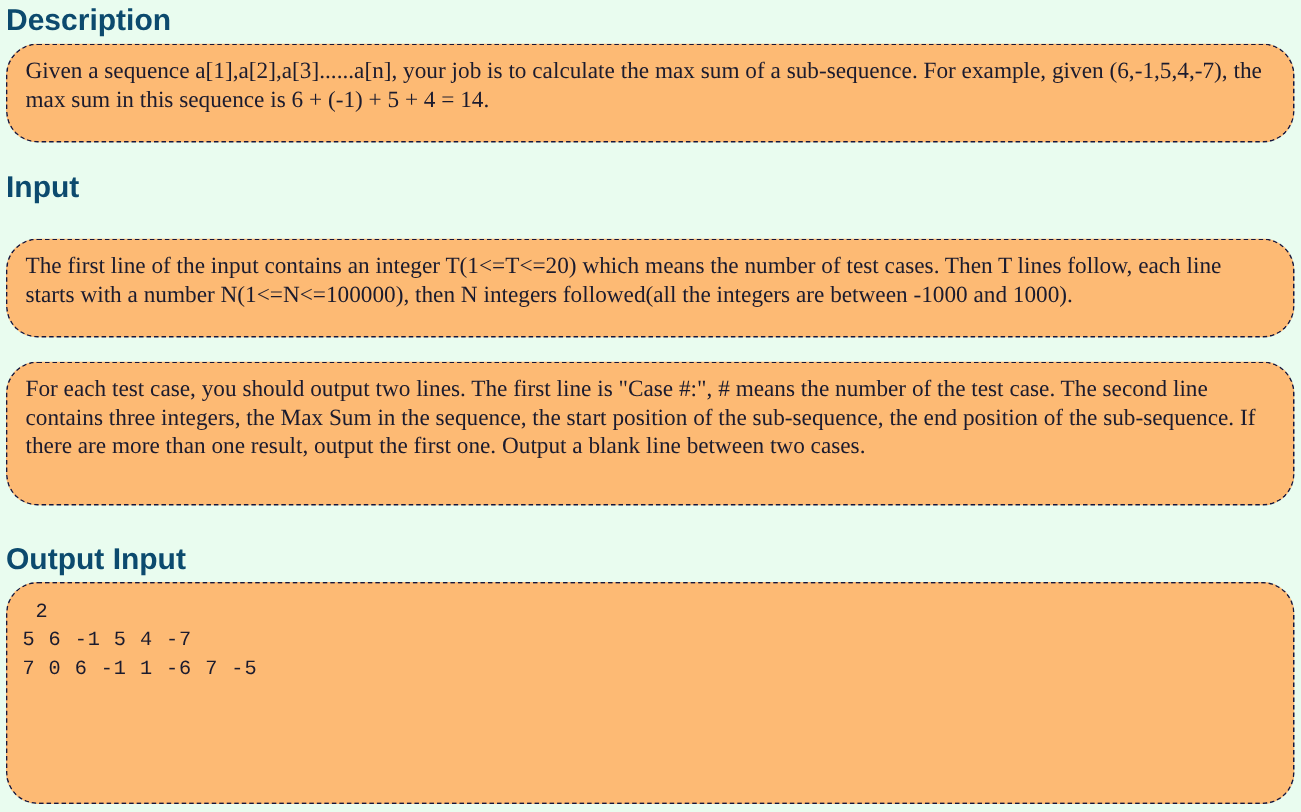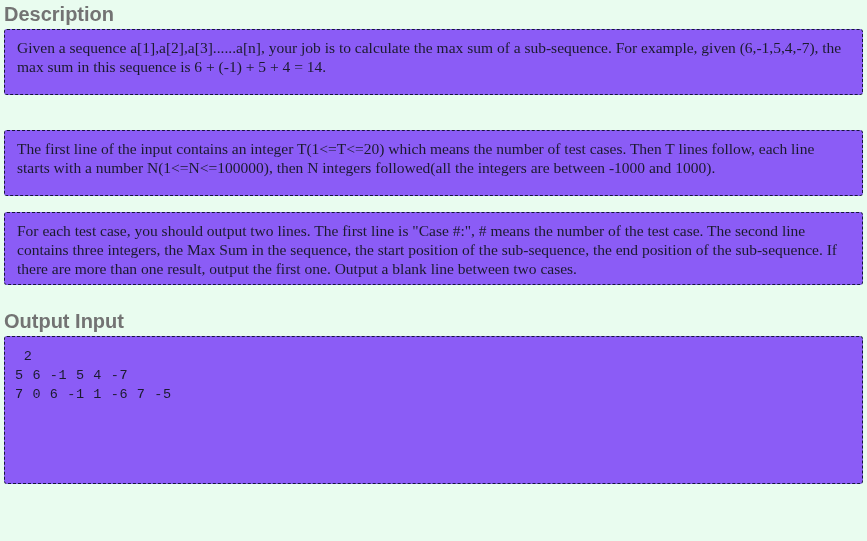--- a/index.html
+++ b/index.html
@@ -19,50 +19,50 @@
     box-sizing: border-box;
     padding: 0;
   }
   .section {
     margin: 0;
   }
   .section-heading {
     font-family: "Liberation Sans", sans-serif;
     font-weight: bold;
     font-size: 20px;
-    color: #737373;
+    color: #0c4a6e;
     margin: 0;
     padding: 3px 0 4px 4px;
     line-height: 22px;
     letter-spacing: 0px;
   }
   .panel {
     box-sizing: border-box;
     margin: 0 4px 0 4px;
-    background: #8b5cf6;
+    background: #fdba74;
     border: 1px dashed #16163c;
-    border-radius: 3px;
+    border-radius: 21px;
     padding: 8px 12px 10px 12px;
     color: #1b1b2e;
     font-size: 15.5px;
     line-height: 19px;
     font-family: "Liberation Serif", serif;
   }
   .panel p {
     margin: 0;
   }
   .panel.desc {
     height: 66px;
   }
   .panel.input {
     height: 66px;
     margin-top: 19px;
   }
   .panel.output {
-    height: 73px;
+    height: 96px;
   }
   .panel.sample {
     height: 148px;
     padding: 10px 12px 10px 10px;
     font-family: "Liberation Mono", monospace;
     font-size: 13.5px;
     line-height: 19px;
     white-space: pre;
     color: #1b1b2e;
   }
@@ -82,20 +82,21 @@
   <div class="section">
     <div class="section-heading">Description</div>
     <div class="panel desc">
       <p>Given a sequence a[1],a[2],a[3]......a[n], your job is to calculate the max sum of a sub-sequence. For example, given (6,-1,5,4,-7), the max sum in this sequence is 6 + (-1) + 5 + 4 = 14.</p>
     </div>
   </div>
 
   <div class="gap-md"></div>
 
   <div class="section">
+    <div class="section-heading">Input</div>
     <div class="panel input">
       <p>The first line of the input contains an integer T(1&lt;=T&lt;=20) which means the number of test cases. Then T lines follow, each line starts with a number N(1&lt;=N&lt;=100000), then N integers followed(all the integers are between -1000 and 1000).</p>
     </div>
   </div>
 
   <div class="gap-md"></div>
 
   <div class="section">
     <div class="panel output">
       <p>For each test case, you should output two lines. The first line is "Case #:", # means the number of the test case. The second line contains three integers, the Max Sum in the sequence, the start position of the sub-sequence, the end position of the sub-sequence. If there are more than one result, output the first one. Output a blank line between two cases.</p>

